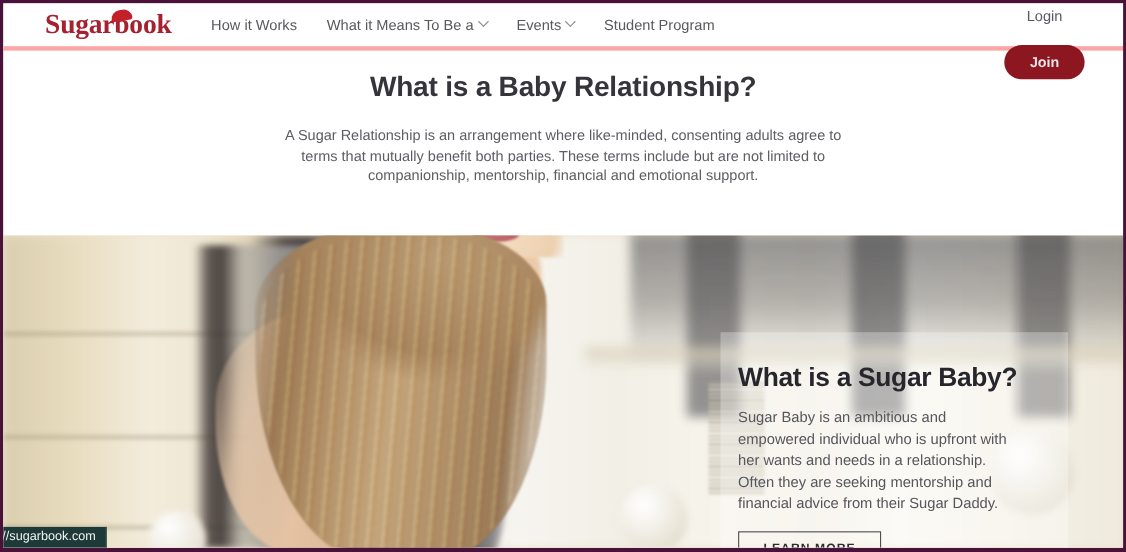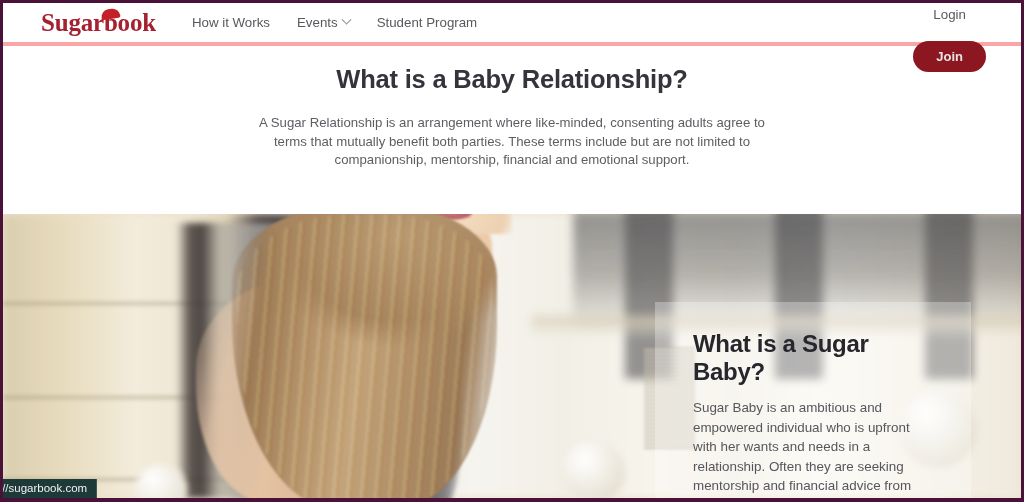--- a/index.html
+++ b/index.html
@@ -263,21 +263,21 @@
     filter:blur(1.8px);
     transform:rotate(9deg);
   }
 
   
   #sugar-baby-card{
     position:absolute;
     left:652px; top:88px;
     width:316px; height:196px;
     background:rgba(255,255,255,0.30);
-    padding:28px 40px 0 38px;
+    padding:28px 40px 0 16px;
   }
   #sugar-baby-title{
     font-size:24px;
     font-weight:700;
     color:#26262c;
     letter-spacing:-0.3px;
     margin-bottom:12px;
   }
   #sugar-baby-text{
     font-size:13.4px;
@@ -320,20 +320,24 @@
     <header id="site-header">
 
       <div id="logo">
         <span>Sugarbook</span>
         <span class="hat"></span>
       </div>
 
       <nav id="primary-nav">
         <div class="nav-link">
           <span>How it Works</span>
+        </div>
+        <div class="nav-link">
+          <span>What it Means To Be a</span>
+          <span class="chev"></span>
         </div>
         <div class="nav-link">
           <span>Events</span>
           <span class="chev"></span>
         </div>
         <div class="nav-link">
           <span>Student Program</span>
         </div>
       </nav>
 

